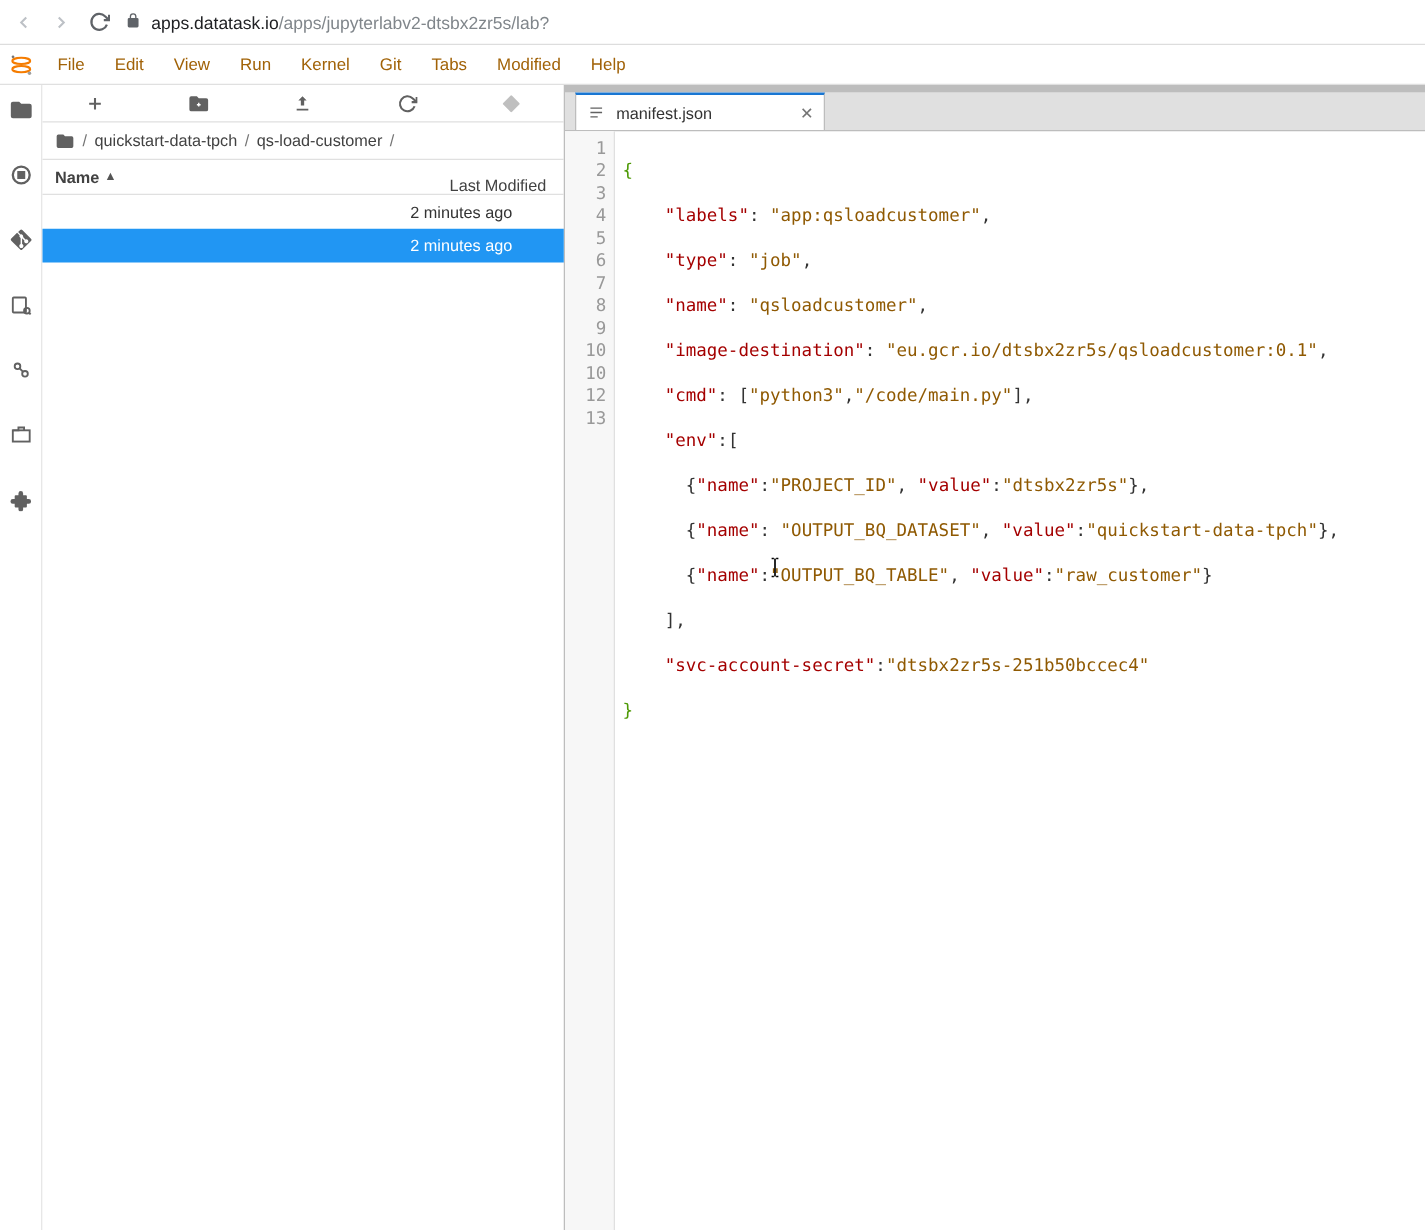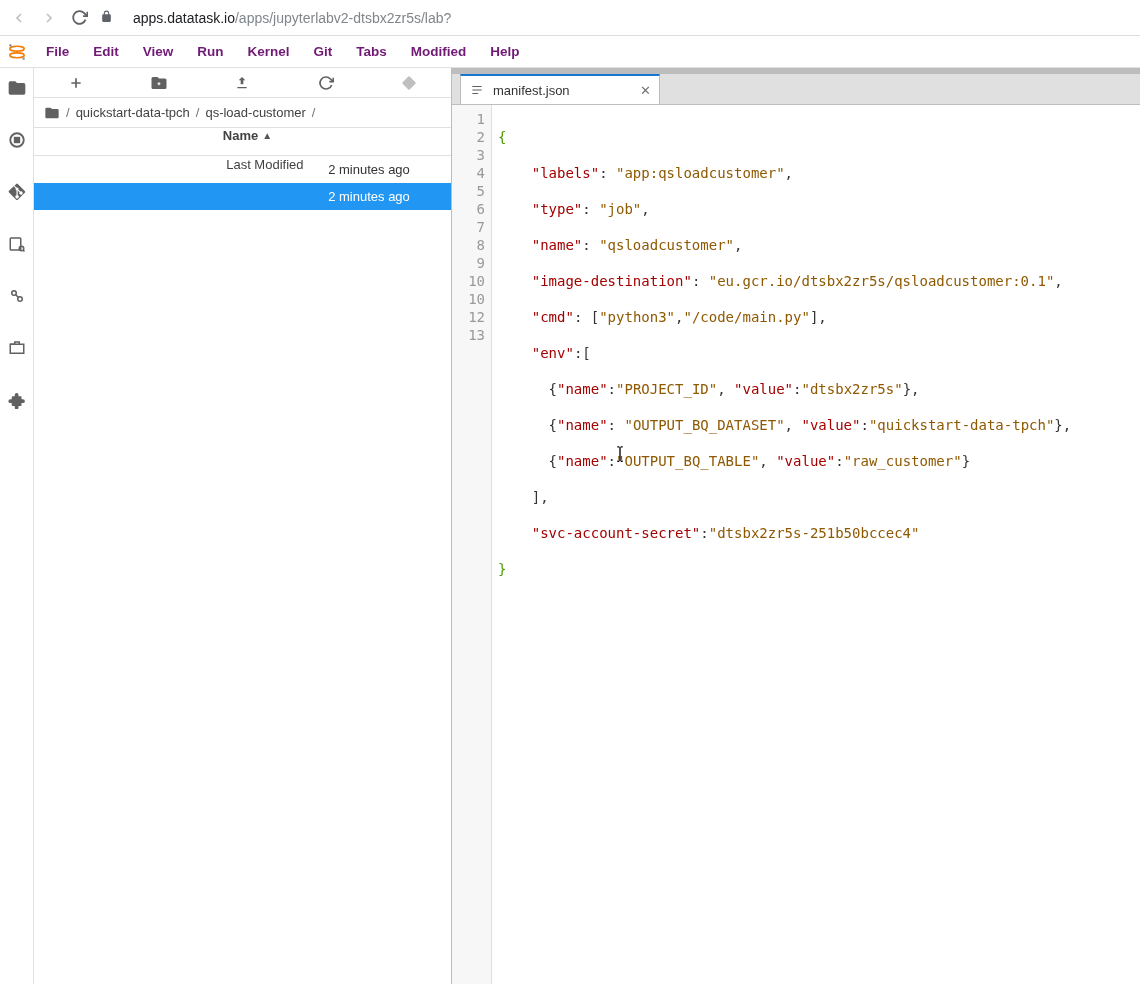--- a/index.html
+++ b/index.html
@@ -3,46 +3,46 @@
 <meta charset="utf-8">
 <style>
 * { margin: 0; padding: 0; box-sizing: border-box; }
 body { font-family: -apple-system, BlinkMacSystemFont, "Segoe UI", Helvetica, Arial, sans-serif; font-size: 13px; color: #333; background: #fff; width: 1140px; height: 984px; overflow: hidden; }
 
 
 .browser-bar { height: 36px; display: flex; align-items: center; padding: 0 10px; gap: 12px; background: #fff; border-bottom: 1px solid #ddd; }
 .nav-btn { width: 18px; height: 18px; display: flex; align-items: center; justify-content: center; color: #5f6368; cursor: pointer; }
 .nav-btn.disabled { color: #bdc1c6; }
 .url-wrap { display: flex; align-items: center; gap: 8px; flex: 1; color: #5f6368; font-size: 14px; }
-.url-text { color: #202124; margin-left: 12px; }
+.url-text { color: #202124; }
 .url-host { color: #202124; }
 .url-path { color: #80868b; }
 
 
 .jl-top { height: 32px; display: flex; align-items: center; border-bottom: 1px solid #e0e0e0; }
 .jl-logo { width: 34px; display:flex; align-items:center; justify-content:center; }
 .jl-logo svg { width: 22px; height: 22px; }
 .jl-menu { display: flex; gap: 0; }
-.jl-menu-item { padding: 6px 12px; font-size: 13.5px; color: #701a75; cursor: pointer; font-weight: bold; }
+.jl-menu-item { padding: 6px 12px; font-size: 13.5px; color: #a16207; cursor: pointer; }
 
 
 .jl-body { display: flex; height: calc(100% - 68px); }
 
 
 .activity-bar { width: 34px; background: #fff; border-right: 1px solid #e0e0e0; display: flex; flex-direction: column; align-items: center; padding-top: 10px; gap: 32px; }
 .activity-icon { width: 20px; height: 20px; color: #616161; cursor:pointer; display:flex; align-items:center; justify-content:center; }
 
 
 .file-panel { width: 418px; border-right: 1px solid #bdbdbd; display: flex; flex-direction: column; background:#fff; }
 .file-toolbar { height: 30px; display:flex; align-items:center; justify-content: space-around; border-bottom: 1px solid #e0e0e0; }
 .tb-btn { color:#616161; width:20px; height:20px; display:flex; align-items:center; justify-content:center; cursor:pointer; }
 .breadcrumb { height: 30px; display:flex; align-items:center; gap:6px; padding: 0 10px; border-bottom:1px solid #e0e0e0; font-size:13px; color:#424242; }
 .breadcrumb .sep { color:#757575; }
 .crumb { cursor:pointer; }
-.file-headers { height: 28px; display:flex; align-items:center; border-bottom:1px solid #e0e0e0; font-size:13px; color:#424242;flex-direction:column; }
+.file-headers { height: 28px; display:flex; align-items:center; border-bottom:1px solid #e0e0e0; font-size:13px; color:#424242; }
 .file-headers .col-name { flex:1; padding-left:10px; display:flex; align-items:center; gap:4px; font-weight:600; }
 .file-headers .col-mod { width:150px; text-align:right; padding-right:14px;margin-top:14px; }
 .file-row { height:27px; display:flex; align-items:center; font-size:13px; cursor:pointer; }
 .file-row .col-name { flex:1; padding-left:10px; display:flex; align-items:center; gap:8px;margin-top:40px; }
 .file-row .col-mod { width:150px; text-align:center; padding-right:14px; }
 .file-row.selected { background:#2196f3; color:#fff; }
 .file-icon { width:16px; height:16px; display:flex; align-items:center; justify-content:center; }
 
 
 .editor-area { flex:1; display:flex; flex-direction:column; background:#e0e0e0; }

